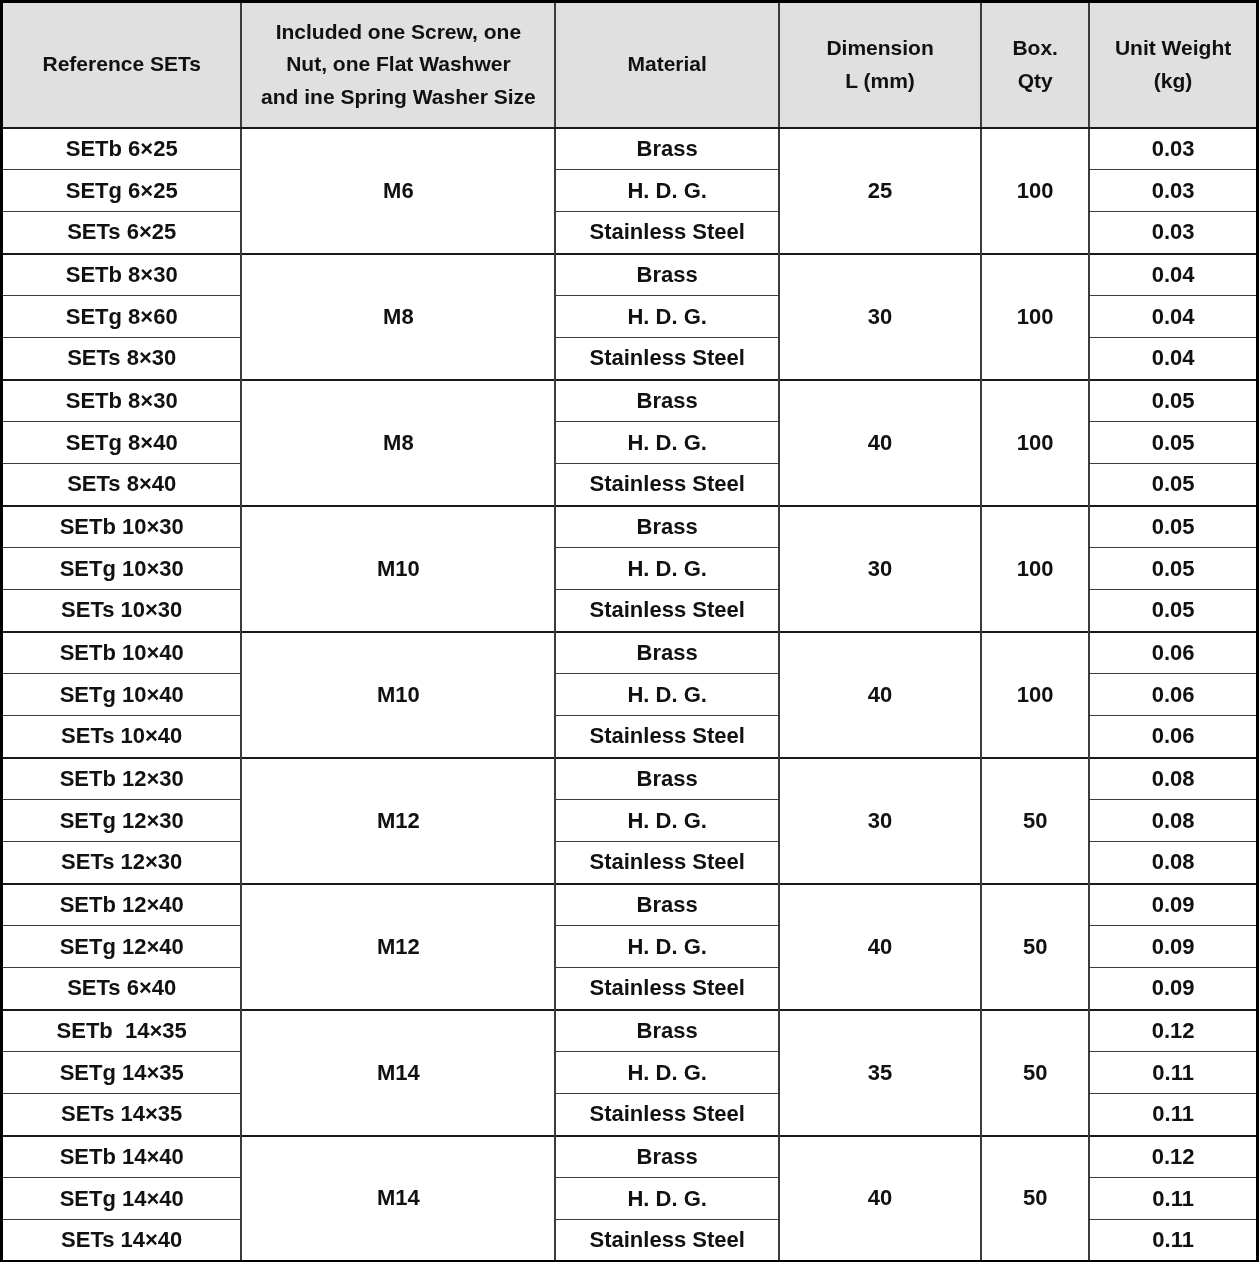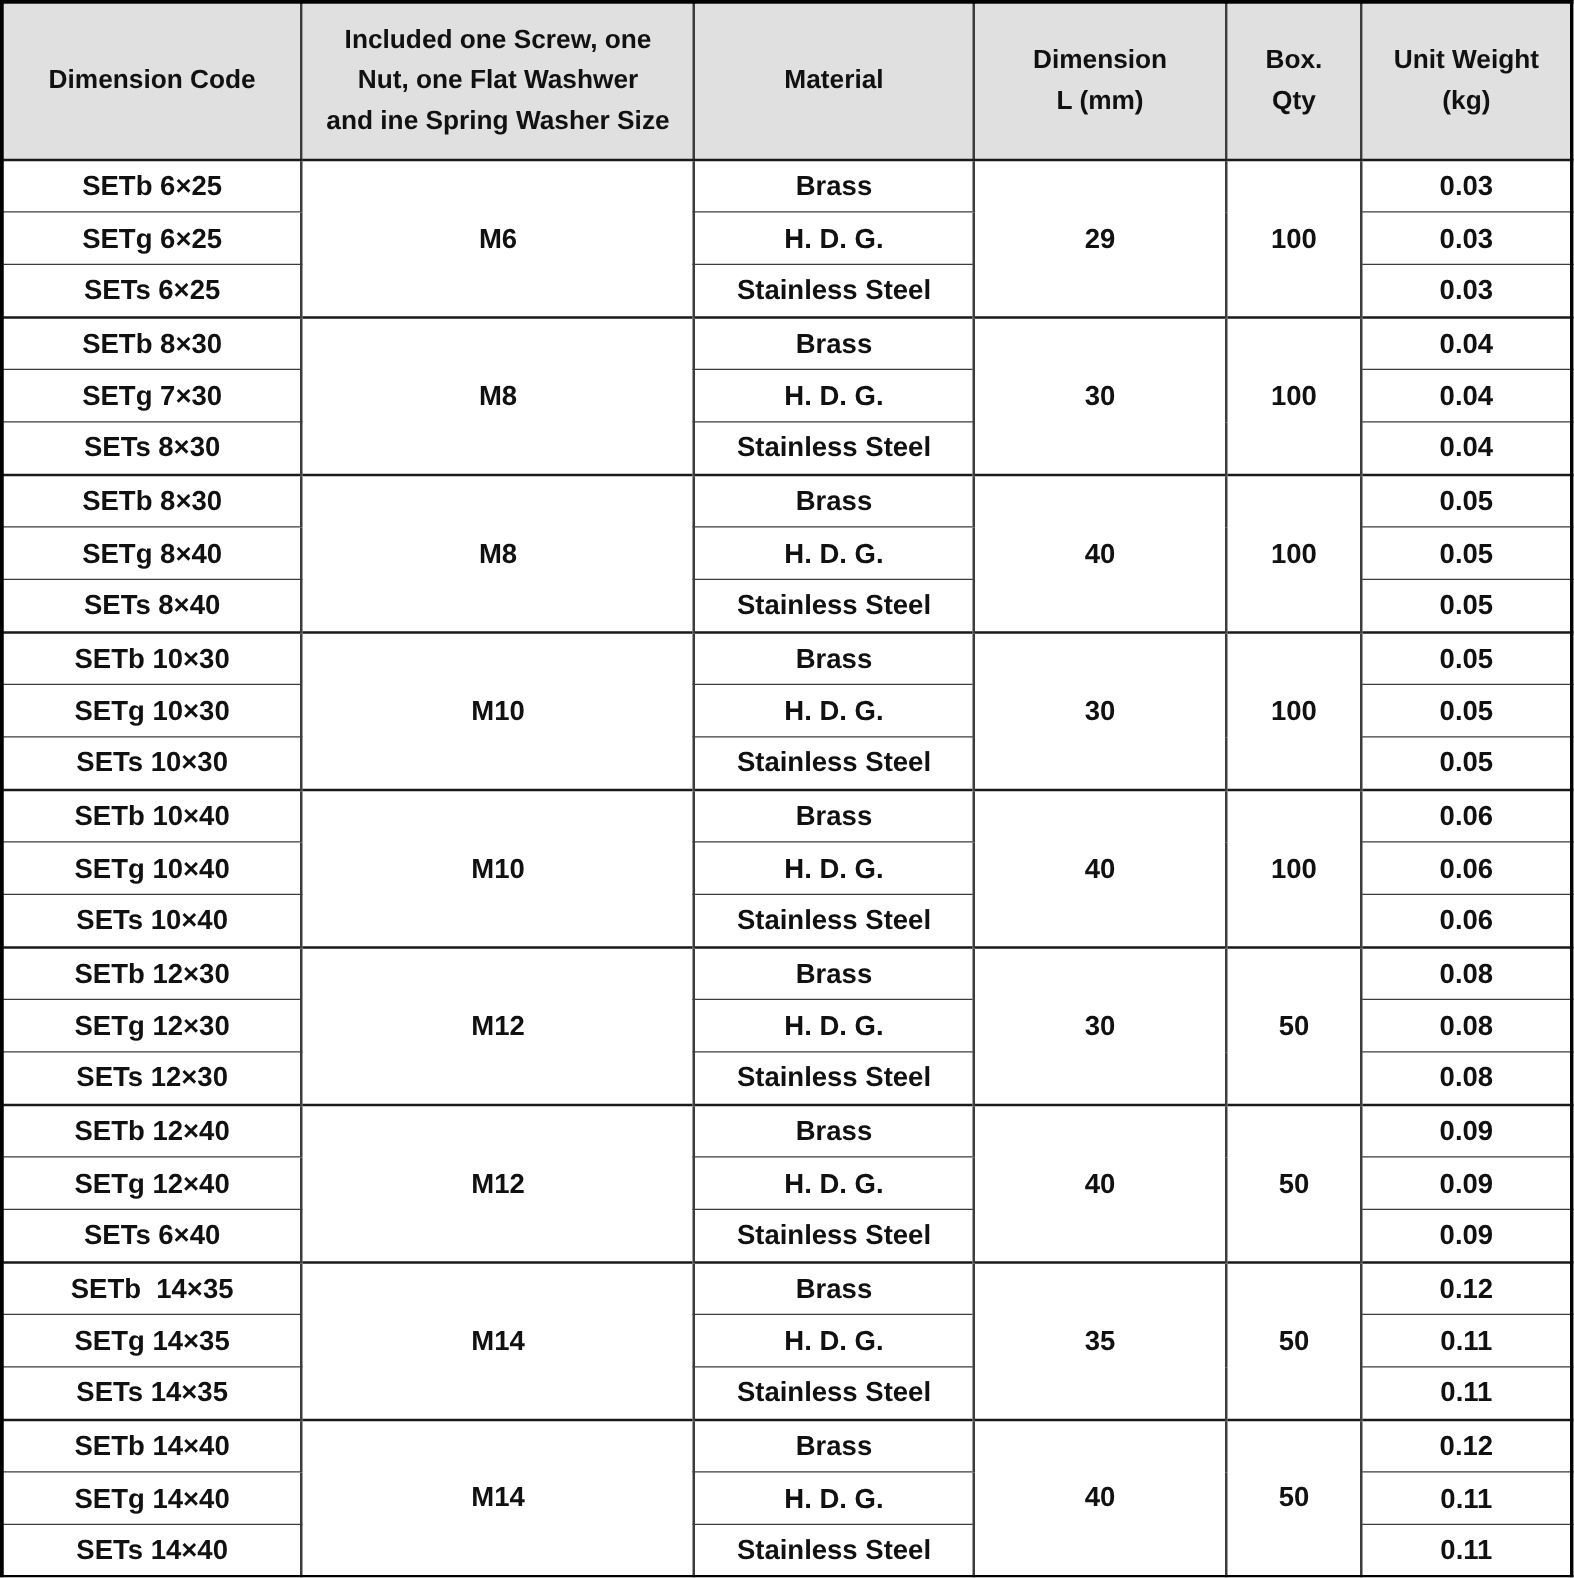--- a/index.html
+++ b/index.html
@@ -63,40 +63,40 @@
     <colgroup>
       <col style="width:19.1%">
       <col style="width:25.0%">
       <col style="width:17.8%">
       <col style="width:16.1%">
       <col style="width:8.6%">
       <col style="width:13.4%">
     </colgroup>
     <thead>
       <tr>
-        <th>Dimension Code</th>
+        <th>Reference SETs</th>
         <th>Included one Screw, one
 Nut, one Flat Washwer
 and ine Spring Washer Size</th>
         <th>Material</th>
         <th>Dimension
 L (mm)</th>
         <th>Box.
 Qty</th>
         <th>Unit Weight
 (kg)</th>
       </tr>
     </thead>
     <tbody>
 
       <tr class="group-start">
         <td>SETb 6×25</td>
         <td rowspan="3">M6</td>
         <td>Brass</td>
-        <td rowspan="3">29</td>
+        <td rowspan="3">25</td>
         <td rowspan="3">100</td>
         <td>0.03</td>
       </tr>
       <tr>
         <td>SETg 6×25</td>
         <td>H. D. G.</td>
         <td>0.03</td>
       </tr>
       <tr>
         <td>SETs 6×25</td>
@@ -106,21 +106,21 @@
 
       <tr class="group-start">
         <td>SETb 8×30</td>
         <td rowspan="3">M8</td>
         <td>Brass</td>
         <td rowspan="3">30</td>
         <td rowspan="3">100</td>
         <td>0.04</td>
       </tr>
       <tr>
-        <td>SETg 7×30</td>
+        <td>SETg 8×60</td>
         <td>H. D. G.</td>
         <td>0.04</td>
       </tr>
       <tr>
         <td>SETs 8×30</td>
         <td>Stainless Steel</td>
         <td>0.04</td>
       </tr>
 
       <tr class="group-start">

